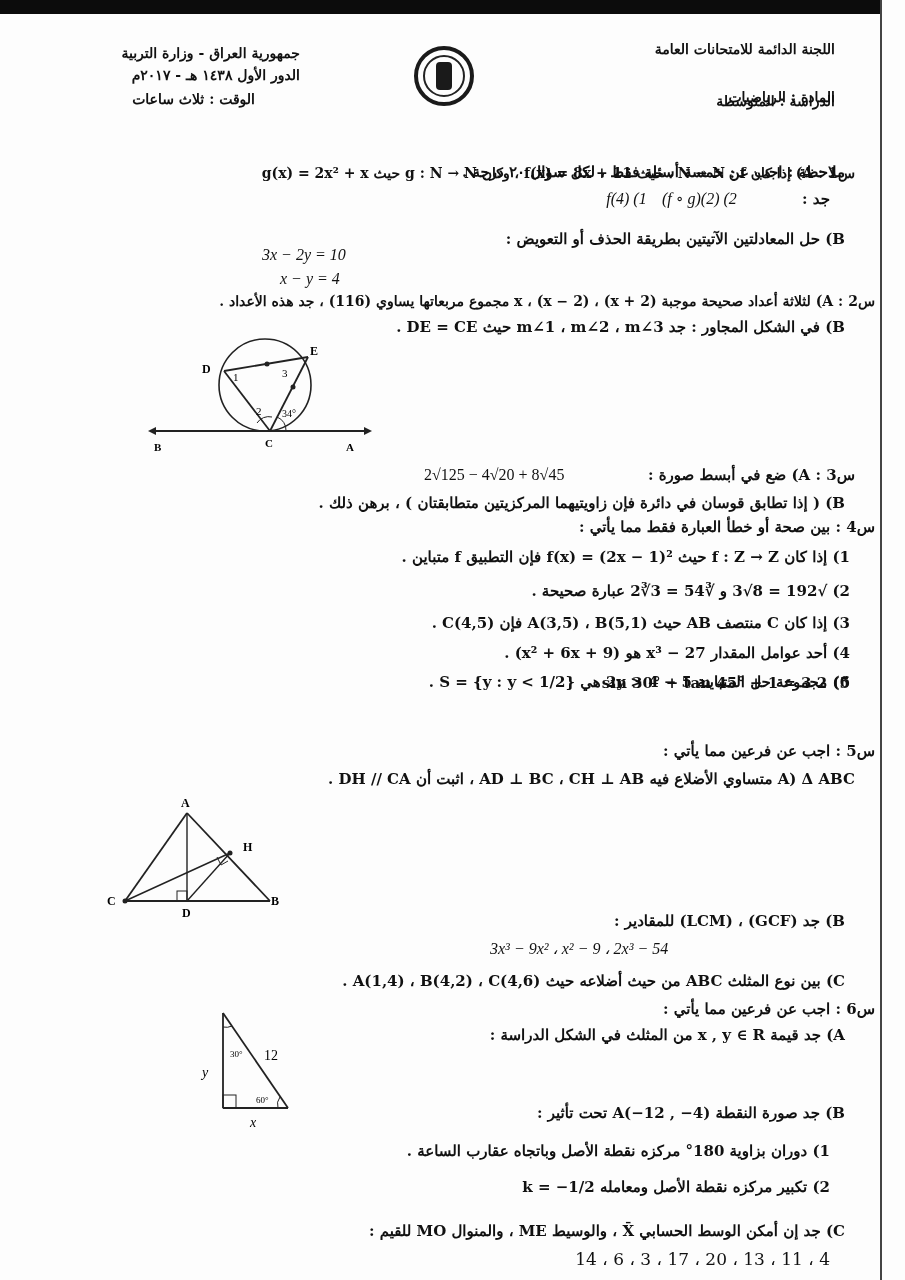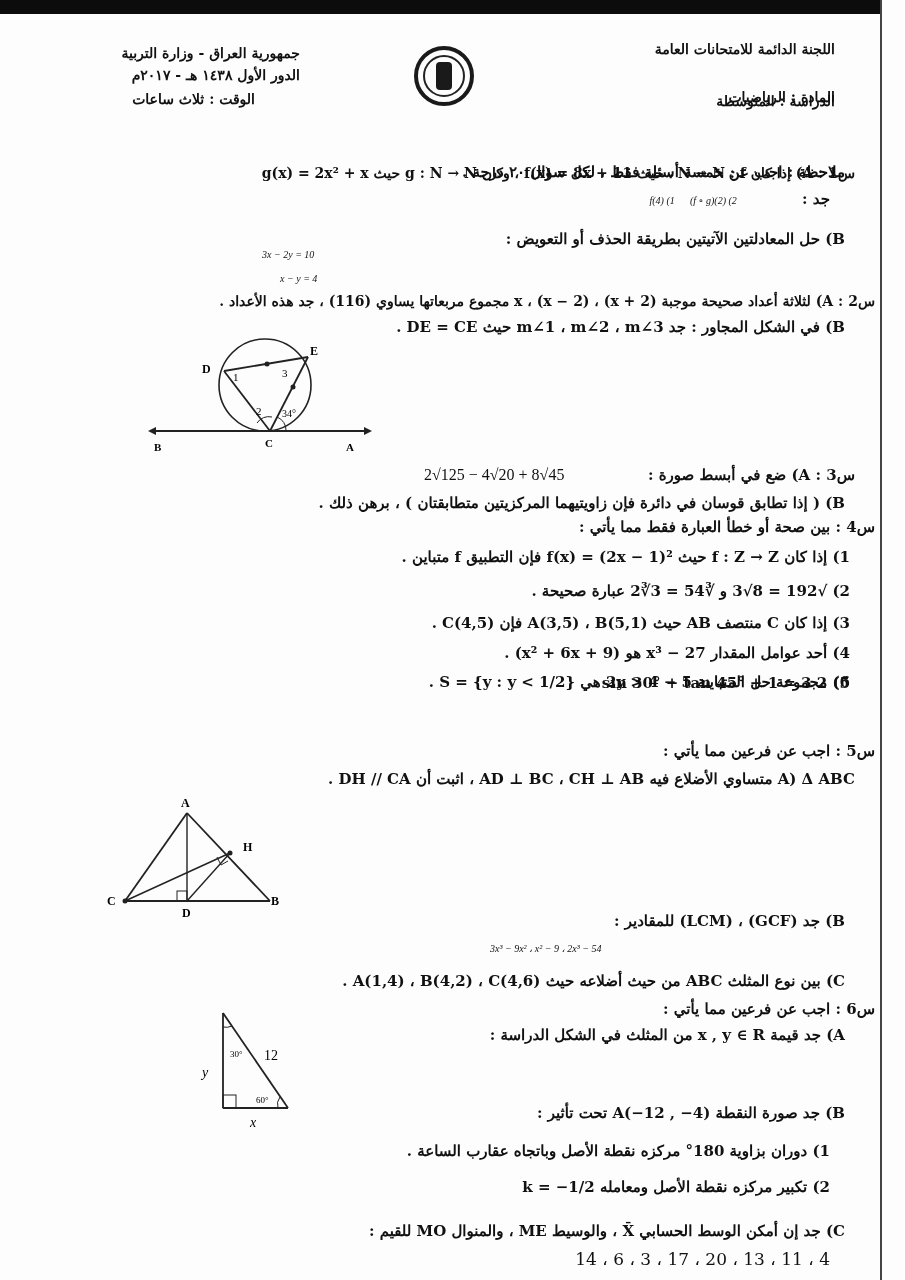--- a/index.html
+++ b/index.html
@@ -2,21 +2,21 @@
 <html><head>
 <meta charset="utf-8">
 <style>
   html,body{margin:0;padding:0;}
   body{width:905px;height:1280px;background:#fdfdfd;position:relative;overflow:hidden;
        font-family:"DejaVu Serif","Liberation Serif",serif;color:#111;}
   .topbar{position:absolute;left:0;top:0;width:880px;height:14px;background:#0c0c0c;}
   .rborder{position:absolute;left:880px;top:0;width:2px;height:1280px;background:#444;}
   .rt{position:absolute;direction:rtl;text-align:right;white-space:nowrap;font-weight:bold;font-size:15px;line-height:18px;}
   .lt{position:absolute;direction:ltr;white-space:nowrap;font-size:16px;line-height:18px;font-family:"Liberation Serif","DejaVu Serif",serif;}
-  .math{font-family:"Liberation Serif","DejaVu Serif",serif;font-style:italic;font-weight:normal;font-size:10px;}
+  .math{font-family:"Liberation Serif","DejaVu Serif",serif;font-style:italic;font-weight:normal;font-size:16px;}
   .hdr{font-size:14px;font-weight:bold;}
   .seal{position:absolute;left:414px;top:46px;width:60px;height:60px;border-radius:50%;border:4px solid #1a1a1a;box-sizing:border-box;}
   .seal:before{content:"";position:absolute;left:5px;top:5px;right:5px;bottom:5px;border-radius:50%;border:2px solid #222;}
   .seal:after{content:"";position:absolute;left:18px;top:12px;width:16px;height:28px;background:#1a1a1a;border-radius:4px;}
   svg text{font-family:"Liberation Serif","DejaVu Serif",serif;}
 </style>
 </head>
 <body>
 
 <div class="topbar"></div>

